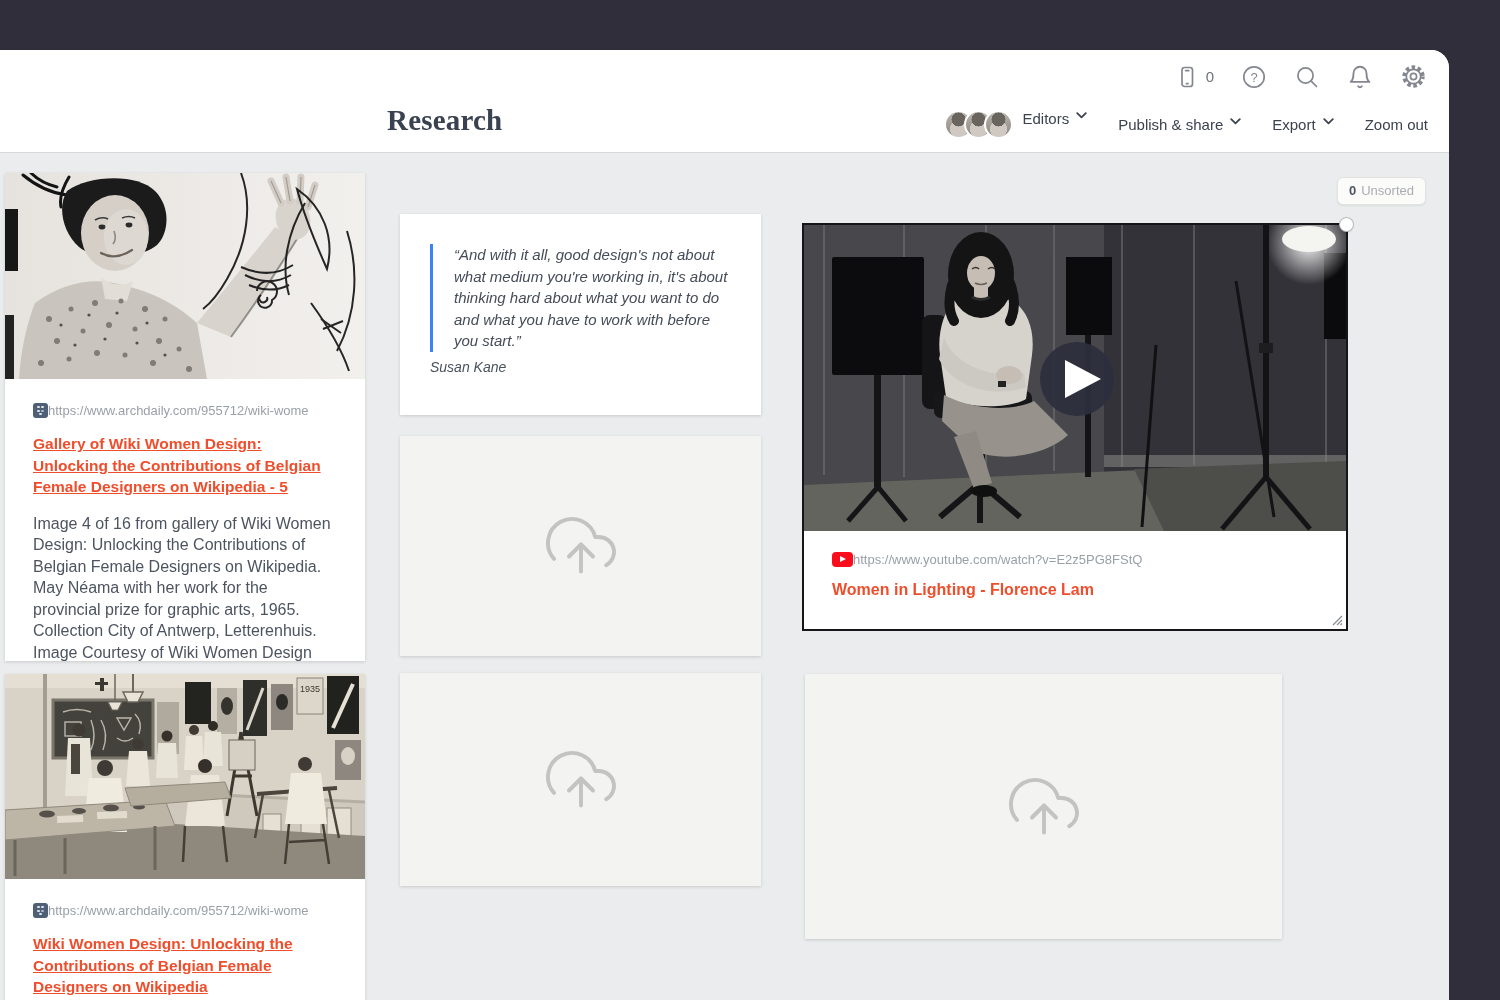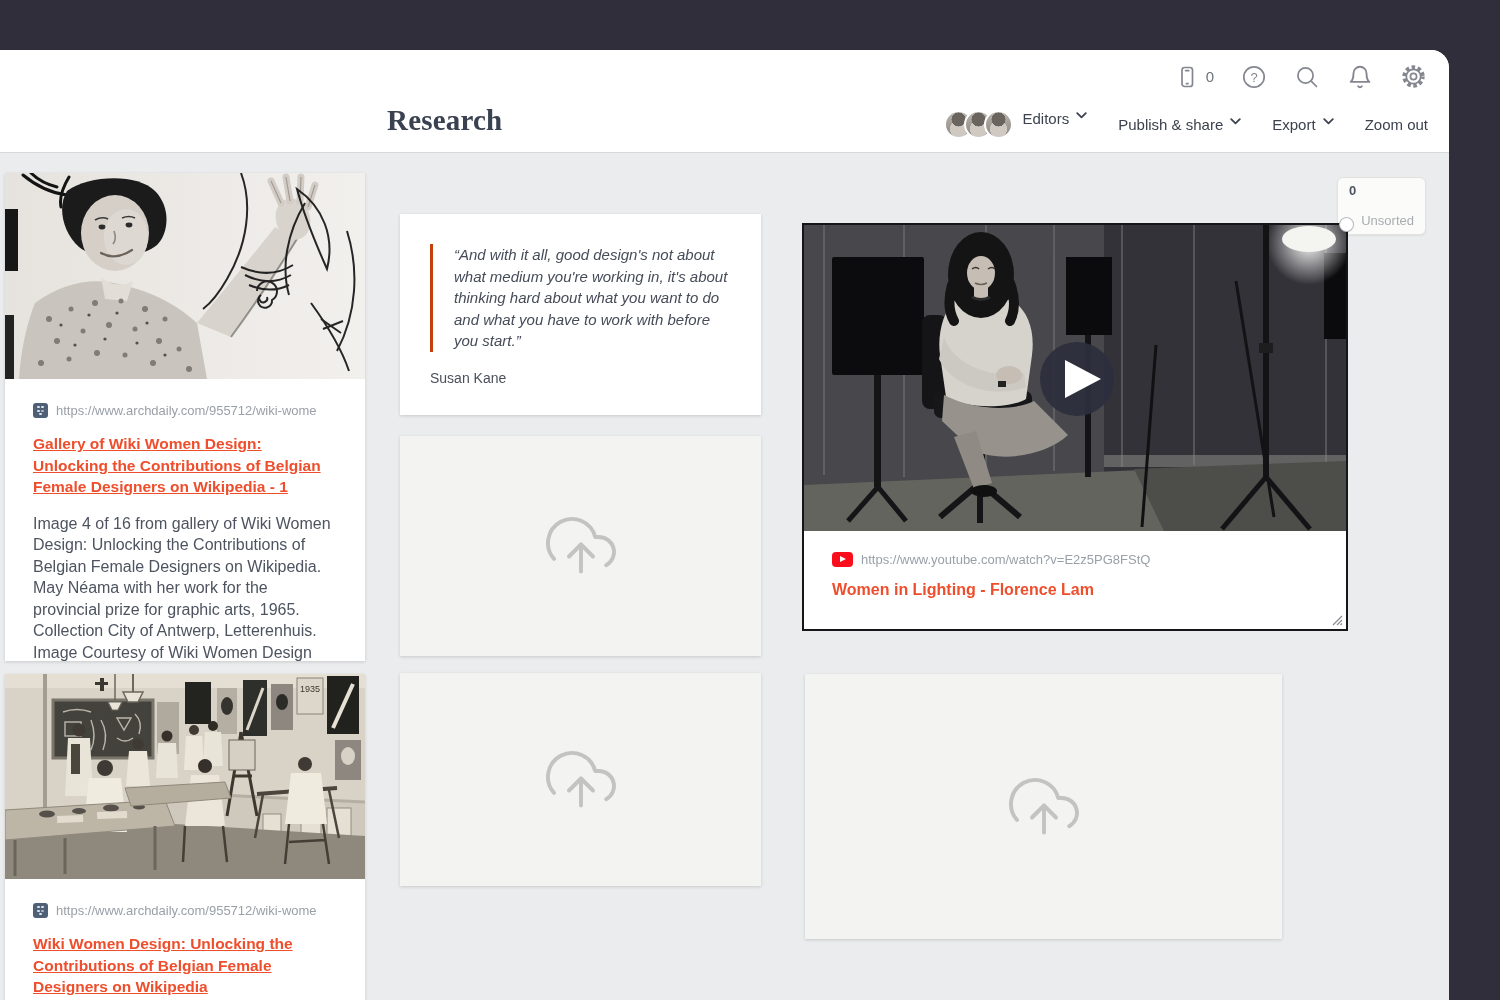--- a/index.html
+++ b/index.html
@@ -30,56 +30,56 @@
   .avatar + .avatar { margin-left:-9px; }
 
   
   .canvas { position:absolute; left:0; top:102px; width:100%; height:848px;
     background:#ebeced; border-top:1px solid #d7d8d9; }
 
   .card { position:absolute; background:#fff; box-shadow:0 1px 3px rgba(25,25,35,.16); }
   .card-img { display:block; width:100%; }
 
   .card-body { padding:22px 28px 0 28px; }
-  .url-row { display:flex; align-items:center; gap:8px; height:18px; overflow:hidden; }
+  .url-row { display:flex; align-items:center; gap:0; height:18px; overflow:hidden; }
   .url-text { font-size:13px; color:#9aa0a8; white-space:nowrap; overflow:hidden; }
   .favicon-ad { width:15px; height:15px; border-radius:3px; background:#4e5f76; position:relative; flex:none; }
   .favicon-ad::after { content:""; position:absolute; left:4px; top:3px; width:2.5px; height:2.5px;
     border-radius:50%; background:#dfe5ec;
     box-shadow:4px 0 0 #dfe5ec, 0 4px 0 #dfe5ec, 4px 4px 0 #aeb9c6, 2px 7px 0 #dfe5ec; }
   .favicon-yt { width:21px; height:15px; border-radius:4px; background:#fc0d1b; position:relative; flex:none; }
   .favicon-yt::after { content:""; position:absolute; left:8px; top:4px;
     border-left:6px solid #fff; border-top:3.5px solid transparent; border-bottom:3.5px solid transparent; }
   .link-title { margin-top:14px; font-size:15.5px; font-weight:bold; line-height:21.5px;
     color:#ee4e2c; text-decoration:underline; cursor:pointer; }
   .link-desc { margin-top:15px; font-size:16px; line-height:21.5px; color:#4d5460; }
 
   
   .quote-inner { padding:30px 30px 0 30px; }
-  .quote-block { border-left:3px solid #c2410c; padding-left:21px; font-style:italic;
+  .quote-block { border-left:3px solid #3b82f6; padding-left:21px; font-style:italic;
     font-size:15px; line-height:21.5px; color:#454c58; }
-  .quote-author { margin-top:18px; font-size:14px; color:#4a515c; }
+  .quote-author { margin-top:7px; font-size:14px; color:#4a515c;font-style:italic; }
 
   
   .placeholder { background:#f3f3f1; display:flex; align-items:center; justify-content:center; }
 
   
   .video-card { border:2px solid #161619; box-shadow:none; }
   .video-footer { padding:19px 28px 0 28px; }
   .video-title { margin-top:13px; font-size:16px; font-weight:bold; color:#ee4e2c; cursor:pointer; }
   .sel-handle { position:absolute; right:-7px; top:-7px; width:13px; height:13px; border-radius:50%;
     background:#fff; box-shadow:0 0 0 1px #b9bcc2, 0 1px 2px rgba(0,0,0,.25); }
   .resize-glyph { position:absolute; right:3px; bottom:3px; }
 
   
   .unsorted-badge { position:absolute; left:1337px; top:24px; display:inline-flex; gap:5px;
     padding:5px 11px 6px 11px; background:#fbfbfa; border:1px solid #e2e2e1; border-radius:6px;
     box-shadow:0 1px 2px rgba(0,0,0,.07); font-size:13px; cursor:pointer; }
   .unsorted-badge .count { font-weight:bold; color:#4d5460; }
-  .unsorted-badge .label { color:#a9acb1;margin-top:30px; }
+  .unsorted-badge .label { color:#a9acb1; }
 </style>
 </head>
 <body>
 
 <div class="app-window">
 
   <div class="header">
     <div class="board-title">Research</div>
 
     <div class="topbar-icons">
@@ -213,21 +213,21 @@
           <path d="M306,130 C322,152 336,174 344,198"></path>
           <path d="M236,94 C254,102 272,102 288,92 M240,102 C256,110 272,110 286,102 M244,112 C258,118 272,118 284,112"></path>
           <path d="M316,146 L336,160 M318,156 L338,148"></path>
         </g>
       </svg>
       <div class="card-body">
         <div class="url-row">
           <span class="favicon-ad"></span>
           <span class="url-text">https://www.archdaily.com/955712/wiki-wome</span>
         </div>
-        <div class="link-title">Gallery of Wiki Women Design: Unlocking the Contributions of Belgian Female Designers on Wikipedia - 1</div>
+        <div class="link-title">Gallery of Wiki Women Design: Unlocking the Contributions of Belgian Female Designers on Wikipedia - 5</div>
         <div class="link-desc">Image 4 of 16 from gallery of Wiki Women Design: Unlocking the Contributions of Belgian Female Designers on Wikipedia. May Néama with her work for the provincial prize for graphic arts, 1965. Collection City of Antwerp, Letterenhuis. Image Courtesy of Wiki Women Design</div>
       </div>
     </div>
 
     <div class="card" style="left:5px; top:521px; width:360px; height:490px;">
       <svg class="card-img" width="360" height="205" viewBox="0 0 360 205">
         <rect width="360" height="205" fill="#d9d3c7"></rect>
         <rect width="360" height="14" fill="#e5dfd3"></rect>
         <rect x="38" y="0" width="4" height="160" fill="#a49e92"></rect>
         <rect x="48" y="26" width="100" height="58" fill="#44423c" stroke="#7a766c" stroke-width="3"></rect>

